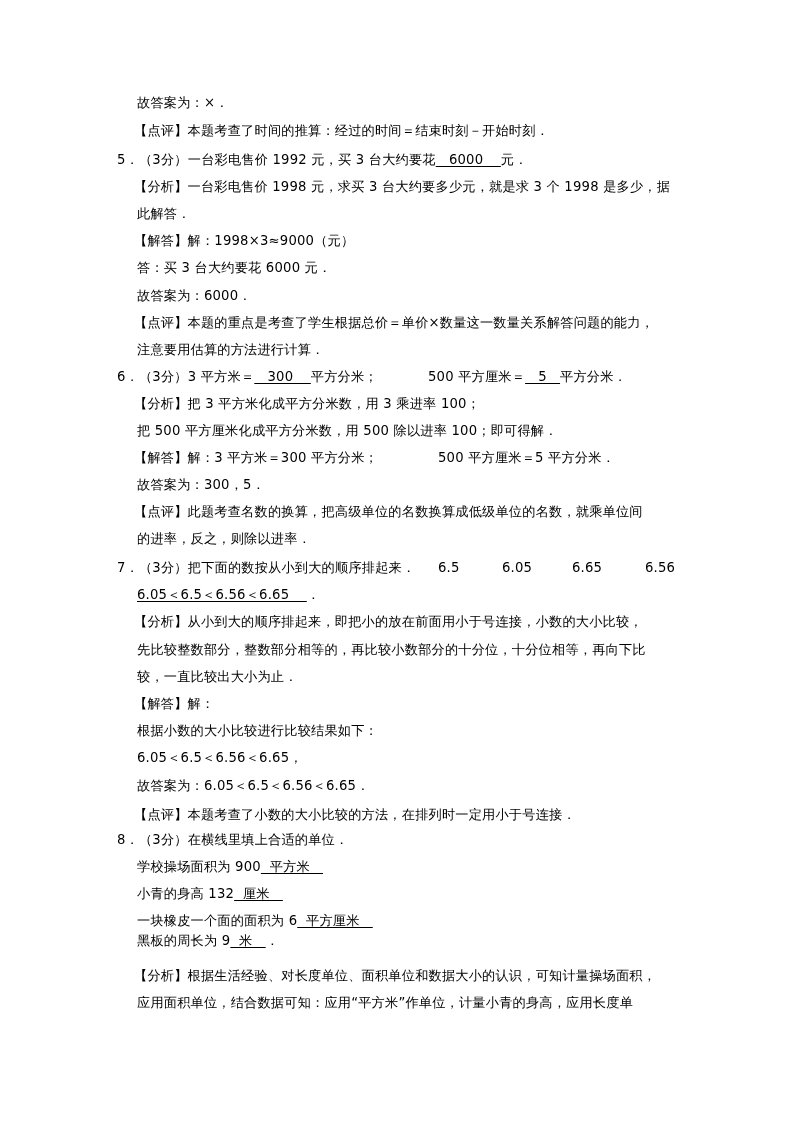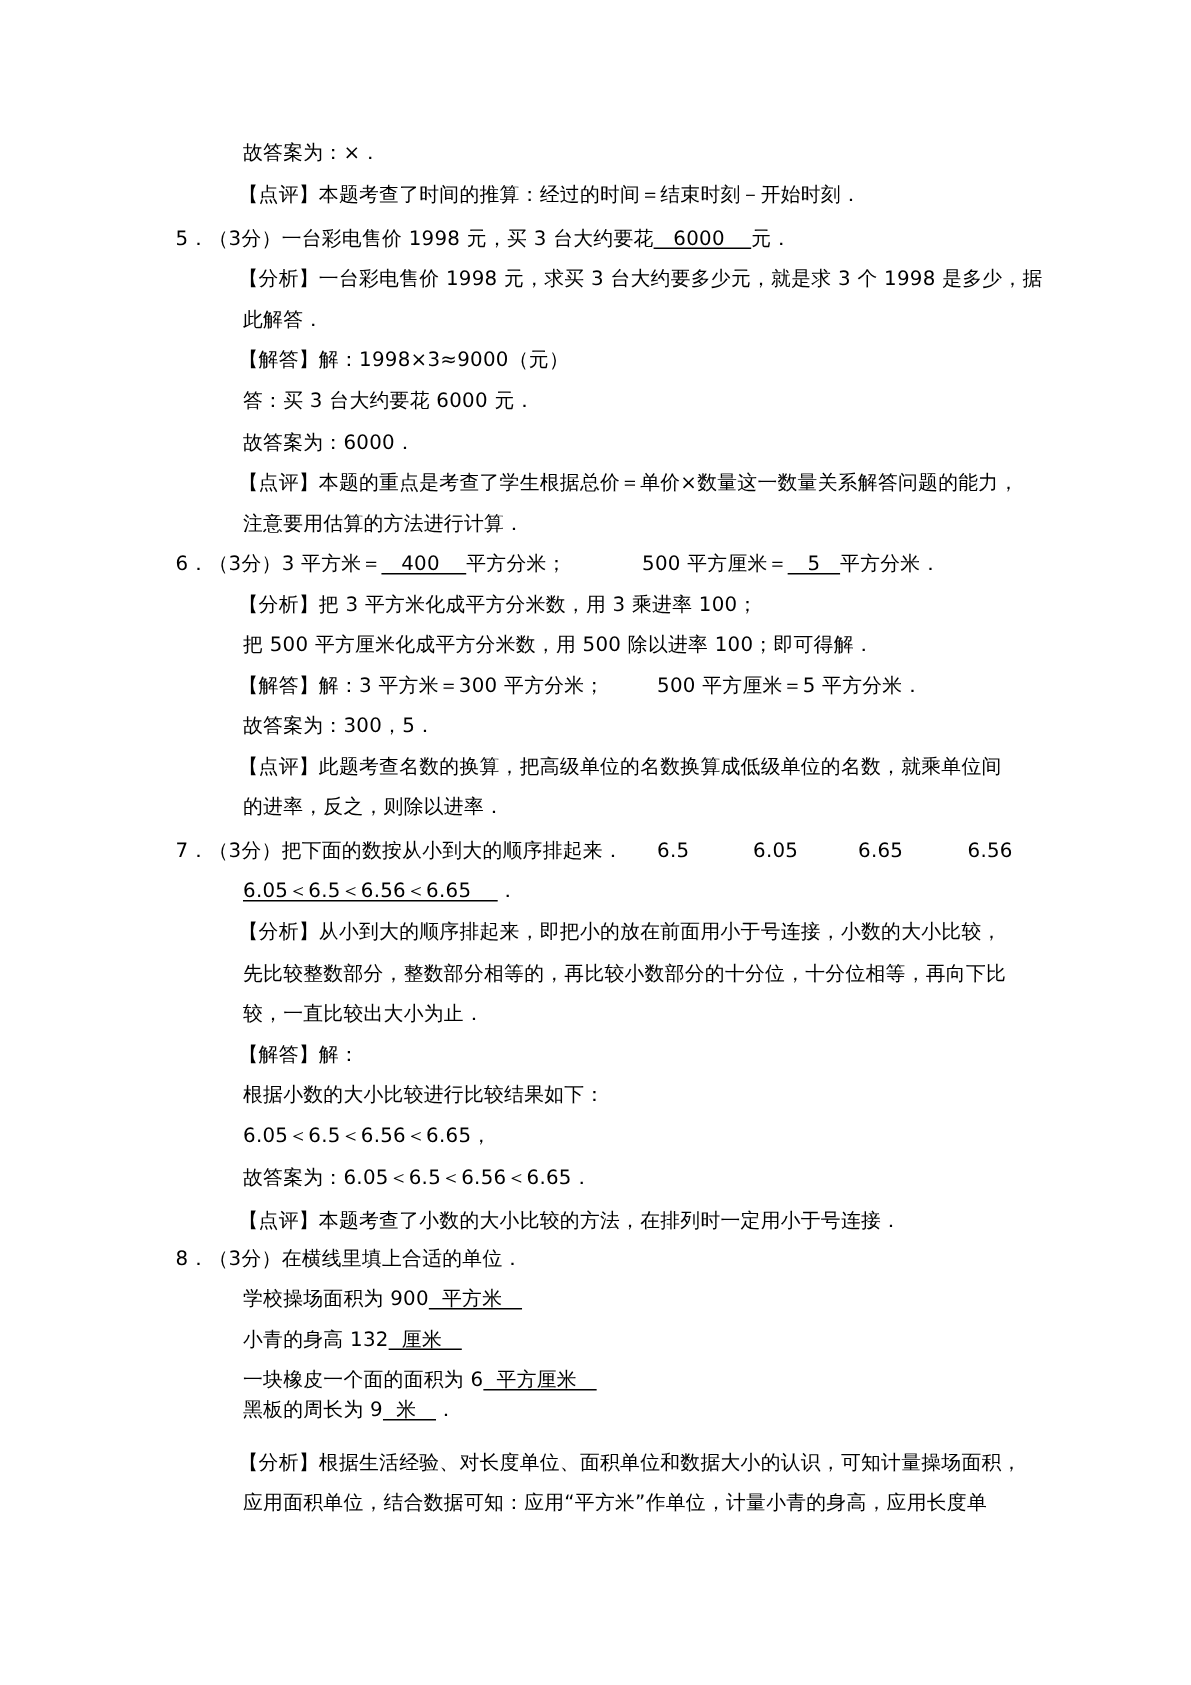--- a/index.html
+++ b/index.html
@@ -1,39 +1,39 @@
 <!DOCTYPE html>
 <html><head>
 <meta charset="utf-8">
 <style>
   html, body { margin: 0; padding: 0; background: #ffffff; }
   body { width: 794px; height: 1123px; position: relative; overflow: hidden;
          font-family: "DejaVu Sans", "Liberation Sans", sans-serif; color: #000; }
   .line { position: absolute; white-space: nowrap; font-size: 13.2px; line-height: 18px; letter-spacing: 0.2px; }
   .q { left: 117px; }
-  .in { left: 137px; margin-left: 25px; }
+  .in { left: 137px; }
   .u { text-decoration: underline; text-underline-offset: 2px; white-space: pre; text-align: right; }
   .b { font-weight: normal; }
 </style>
 </head>
 <body>
 
 <div class="line in" style="top:94px"><span>故答案为：×．</span></div>
 <div class="line in" style="top:122px;left:134px"><span class="b">【点评】</span><span>本题考查了时间的推算：经过的时间＝结束时刻－开始时刻．</span></div>
 
-<div class="line q" style="top:151px"><span>5．</span><span>（3分）</span><span>一台彩电售价 1998 元，买 3 台大约要花</span><span class="u">   6000    </span><span>元．</span></div>
+<div class="line q" style="top:151px"><span>5．</span><span>（3分）</span><span>一台彩电售价 1992 元，买 3 台大约要花</span><span class="u">   6000    </span><span>元．</span></div>
 <div class="line in" style="top:178px;left:134px"><span class="b">【分析】</span><span>一台彩电售价 1998 元，求买 3 台大约要多少元，就是求 3 个 1998 是多少，据</span></div>
 <div class="line in" style="top:205px"><span>此解答．</span></div>
 <div class="line in" style="top:232px;left:134px"><span class="b">【解答】</span><span>解：1998×3≈9000（元）</span></div>
 <div class="line in" style="top:259px"><span>答：买 3 台大约要花 6000 元．</span></div>
 <div class="line in" style="top:287px"><span>故答案为：6000．</span></div>
 <div class="line in" style="top:314px;left:134px"><span class="b">【点评】</span><span>本题的重点是考查了学生根据总价＝单价×数量这一数量关系解答问题的能力，</span></div>
 <div class="line in" style="top:341px"><span>注意要用估算的方法进行计算．</span></div>
 
-<div class="line q" style="top:368px"><span>6．</span><span>（3分）</span><span>3 平方米＝</span><span class="u">   400    </span><span>平方分米；</span></div>
+<div class="line q" style="top:368px"><span>6．</span><span>（3分）</span><span>3 平方米＝</span><span class="u">   300    </span><span>平方分米；</span></div>
 <div class="line" style="top:368px;left:428px"><span>500 平方厘米＝</span><span class="u">   5   </span><span>平方分米．</span></div>
 <div class="line in" style="top:395px;left:134px"><span class="b">【分析】</span><span>把 3 平方米化成平方分米数，用 3 乘进率 100；</span></div>
 <div class="line in" style="top:422px"><span>把 500 平方厘米化成平方分米数，用 500 除以进率 100；即可得解．</span></div>
 <div class="line in" style="top:449px;left:134px"><span class="b">【解答】</span><span>解：3 平方米＝300 平方分米；</span></div>
 <div class="line" style="top:449px;left:438px"><span>500 平方厘米＝5 平方分米．</span></div>
 <div class="line in" style="top:476px"><span>故答案为：300，5．</span></div>
 <div class="line in" style="top:503px;left:134px"><span class="b">【点评】</span><span>此题考查名数的换算，把高级单位的名数换算成低级单位的名数，就乘单位间</span></div>
 <div class="line in" style="top:530px"><span>的进率，反之，则除以进率．</span></div>
 
 <div class="line q" style="top:559px"><span>7．</span><span>（3分）</span><span>把下面的数按从小到大的顺序排起来．</span></div>

